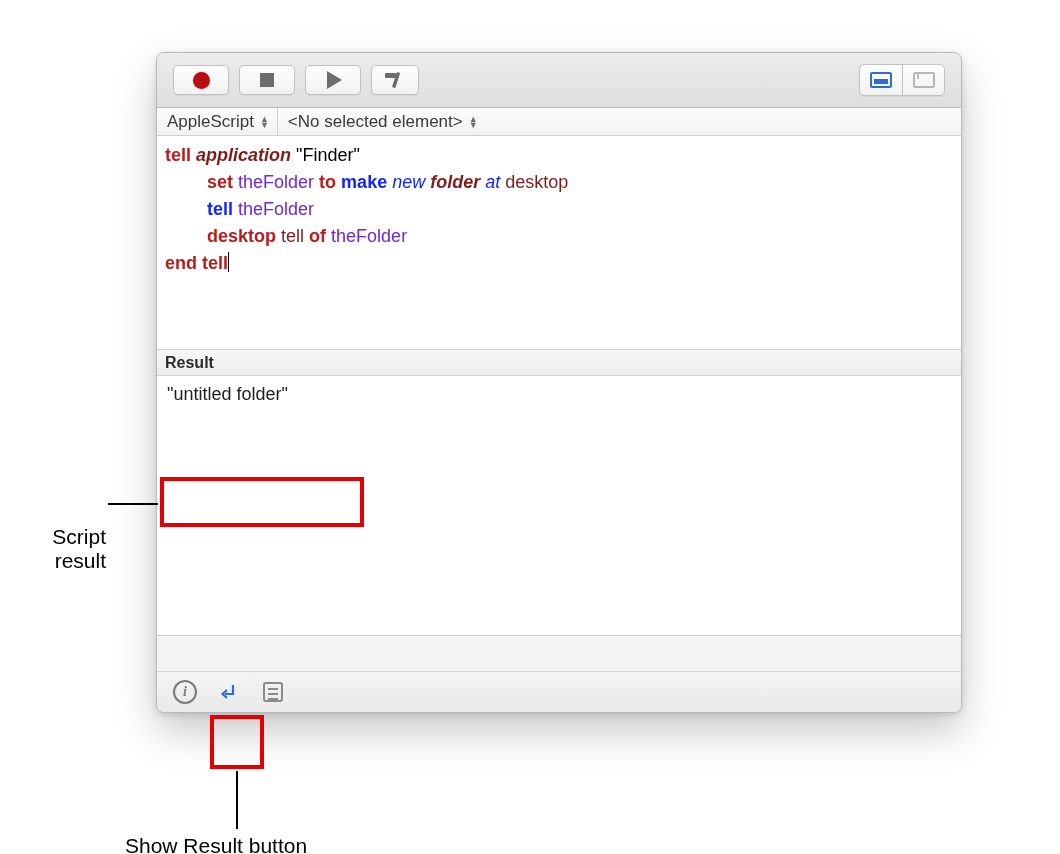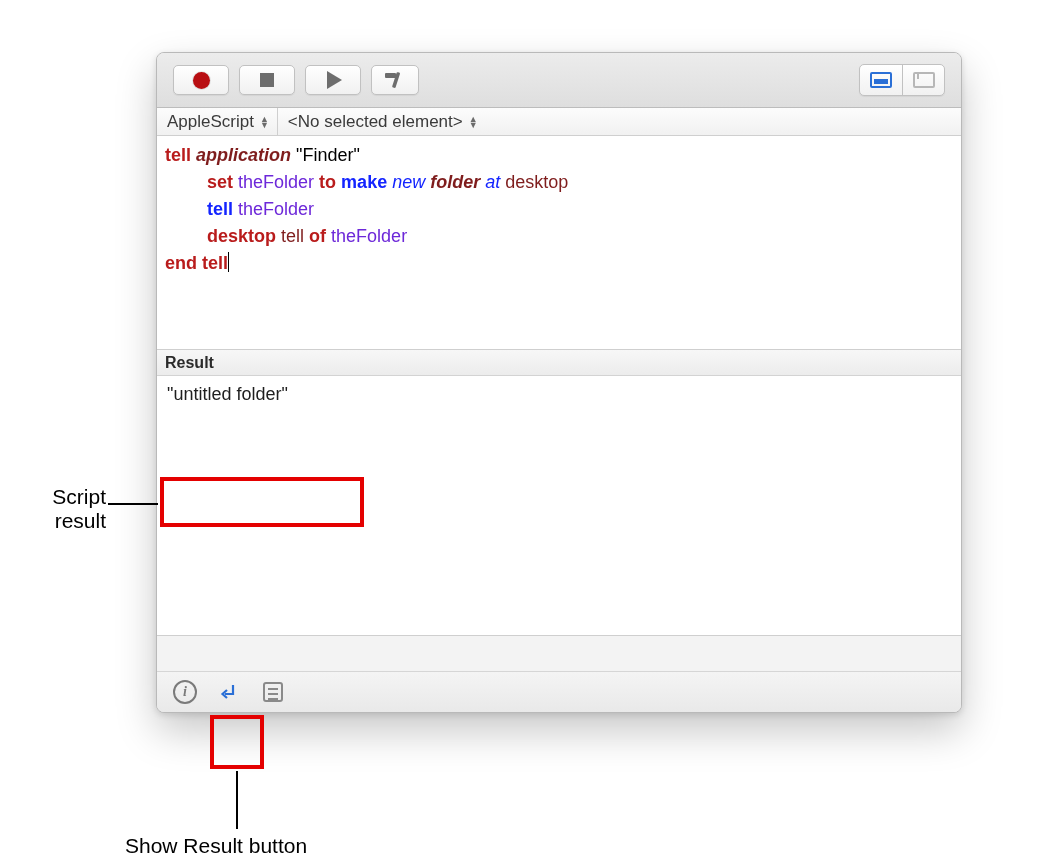--- a/index.html
+++ b/index.html
@@ -275,20 +275,20 @@
       <div class="bb-btn">
         <span class="log-icon"></span>
       </div>
     </div>
 
   </div>
 
   <div class="callout-red co-result"></div>
   <div class="callout-red co-return"></div>
 
-  <div class="label-left" style="white-space:pre-line;">Script
+  <div class="label-left" style="white-space:pre-line;margin-top:40px;">Script
 result</div>
   <div class="lead-line-h"></div>
 
   <div class="label-bottom">Show Result button</div>
   <div class="lead-line-v"></div>
 
 </div>
 
 </body></html>

